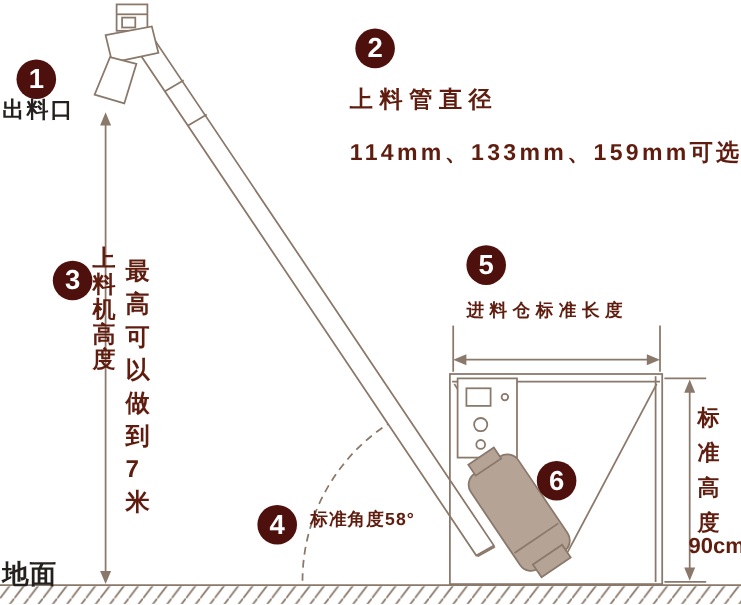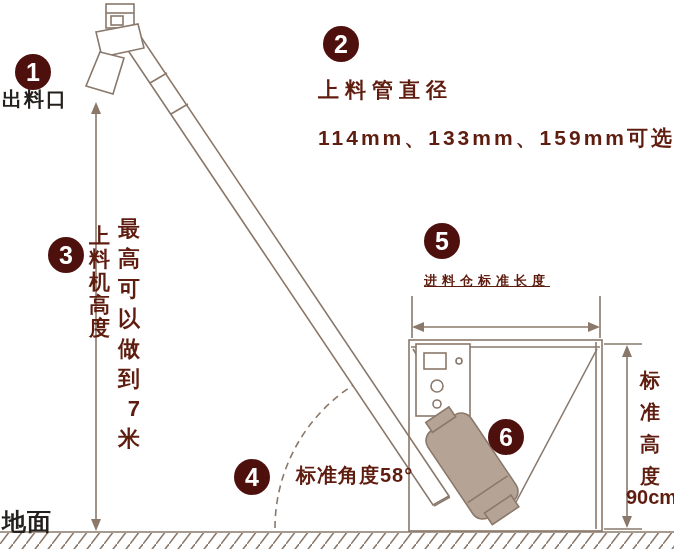--- a/index.html
+++ b/index.html
@@ -14,21 +14,21 @@
   .ln   { stroke:var(--line,#8a786a); stroke-width:1.6; fill:none; }
   .lnf  { stroke:var(--line,#8a786a); stroke-width:1.6; fill:#ffffff; }
   .arw  { fill:var(--line,#8a786a); stroke:none; }
   .motor{ fill:var(--motor_fill,#b5a496); stroke:var(--line,#8a786a); stroke-width:1.6; }
   .dash { stroke-dasharray:7 5; }
 
   
   .lbl  { position:absolute; font-weight:700; color:var(--maroon,#5f1d10); white-space:nowrap; z-index:3; }
   .dark { color:var(--dark,#24201d); }
   .vcol { position:absolute; font-weight:700; color:var(--maroon,#5f1d10); width:26px;
-          word-break:break-all; text-align:right; z-index:3; }
+          word-break:break-all; text-align:left; z-index:3; }
   .badge{
     position:absolute; width:36px; height:36px; border-radius:50%;
     background:var(--badge,#4e100d); color:#ffffff; font-weight:700;
     font-size:25px; line-height:36px; text-align:center; z-index:4;
   }
 </style>
 </head>
 <body>
 
 <div class="stage">
@@ -114,23 +114,23 @@
   <div class="badge" style="left:234px; top:459px;">4</div>
   <div class="badge" style="left:424px; top:223px;">5</div>
   <div class="badge" style="left:488px; top:419px;">6</div>
 
   <div class="lbl" style="left:318px; top:76px; font-size:21px; letter-spacing:6px;">上料管直径</div>
 
   <div class="lbl dark" style="left:2px; top:86px; font-size:20px; letter-spacing:2px;">出料口</div>
   <div class="lbl" style="left:318px; top:124px; font-size:21px; letter-spacing:3px;">114mm、133mm、159mm可选</div>
 
   <div class="vcol" style="left:84px; top:224px; font-size:21px; line-height:23px;">上料机高度</div>
-  <div class="vcol" style="left:114px; top:214px; font-size:22px; line-height:30px;">最高可以做到7米</div>
+  <div class="vcol" style="left:114px; top:232px; font-size:22px; line-height:30px;">最高可以做到7米</div>
 
-  <div class="lbl" style="left:296px; top:462px; font-size:20px; letter-spacing:1px;">标准角度58°</div>
+  <div class="lbl" style="left:282px; top:462px; font-size:16px; letter-spacing:1px;">标准角度58°</div>
 
-  <div class="lbl" style="left:424px; top:272px; font-size:13px; letter-spacing:5px;text-decoration:underline;">进料仓标准长度</div>
+  <div class="lbl" style="left:424px; top:272px; font-size:16px; letter-spacing:5px;">进料仓标准长度</div>
 
   <div class="vcol" style="left:634px; top:364px; font-size:20px; line-height:32px;">标准高度</div>
   <div class="lbl" style="left:626px; top:486px; font-size:20px;">90cm</div>
 
   <div class="lbl dark" style="left:2px; top:506px; font-size:24px; letter-spacing:1px;">地面</div>
 </div>
 
 </body></html>

